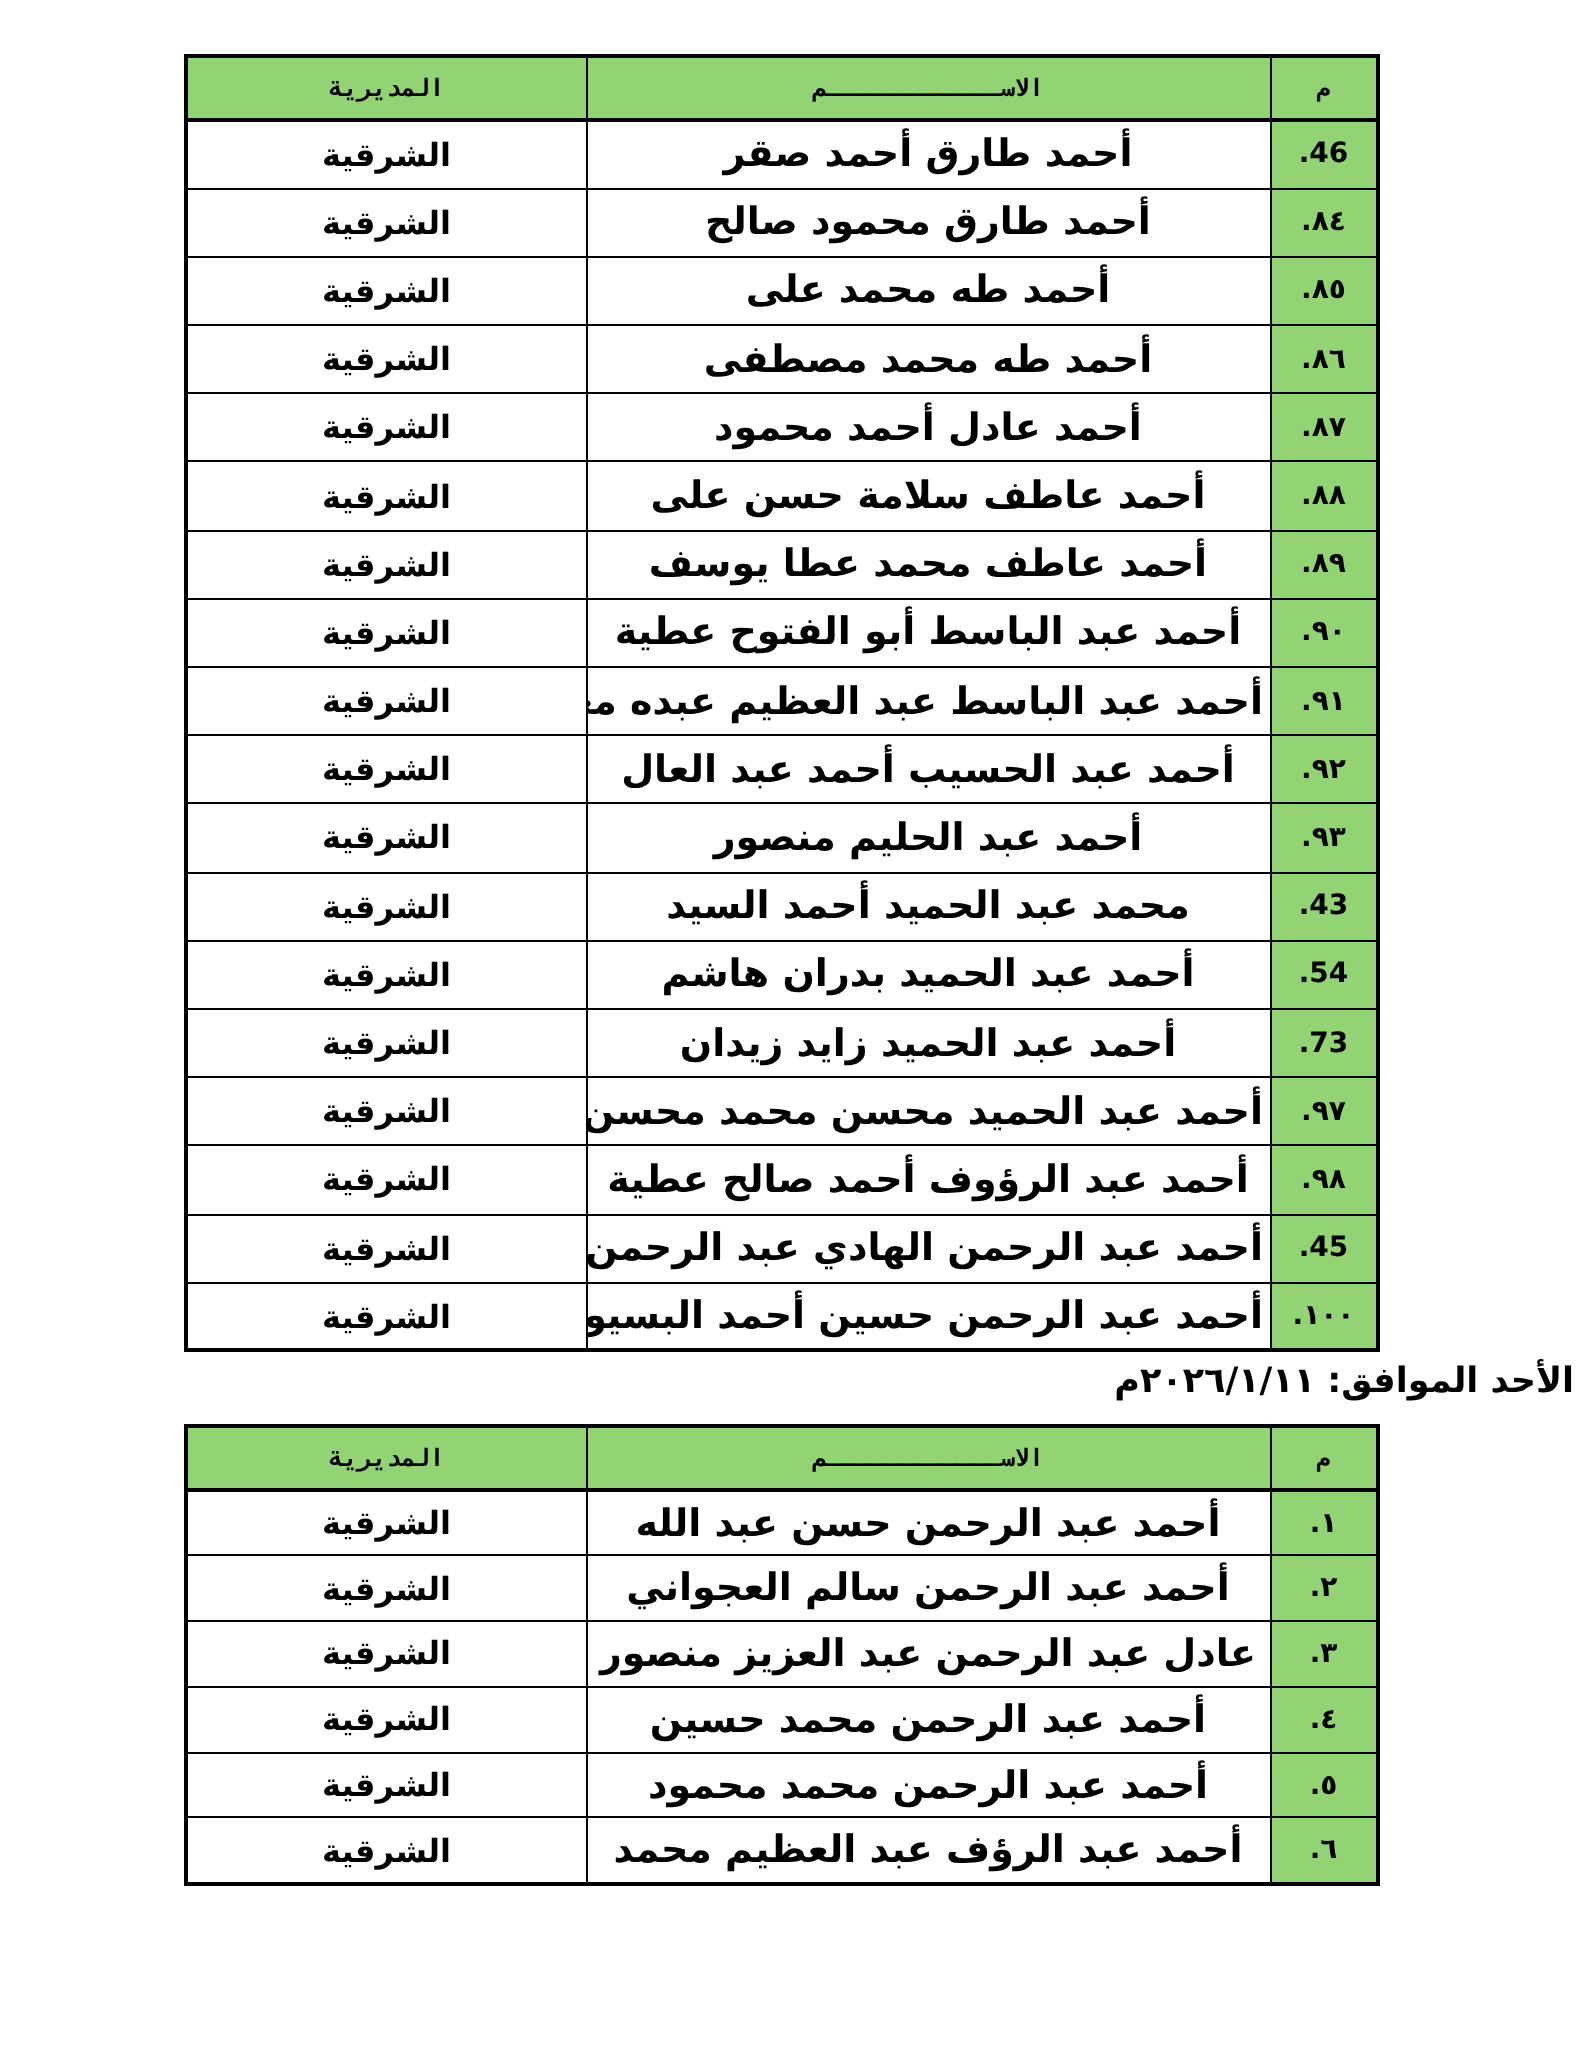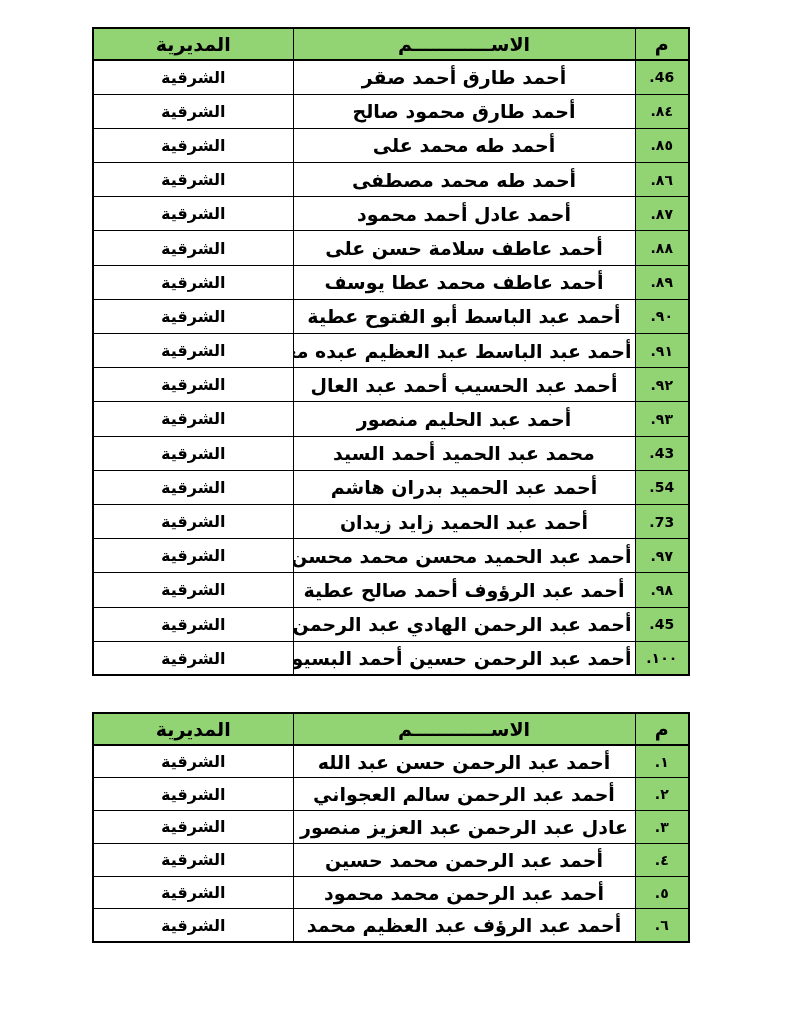--- a/index.html
+++ b/index.html
@@ -38,22 +38,23 @@
     vertical-align:middle;
     font-weight:700;
     white-space:nowrap;
     overflow:hidden;
     padding:0 3px;
     box-sizing:border-box;
   }
   table.roster thead th{
     background:var(--green);
     height:32px;
-    font-size:19px;
+    font-size:12px;
     border-bottom-width:2.6px;
+    font-family:Liberation Mono, monospace;
   }
   #table-top tbody tr{height:34.2px;}
   #table-bottom tbody tr{height:32.8px;}
   td.cell-number{
     background:var(--green);
     font-size:14px;
   }
   td.cell-name{font-size:19px;}
   td.cell-directorate{font-size:16px;}
   .date-heading{
@@ -173,20 +174,21 @@
           <td class="cell-directorate">الشرقية</td>
         </tr>
         <tr>
           <td class="cell-number">١٠٠.</td>
           <td class="cell-name">أحمد عبد الرحمن حسين أحمد البسيوني</td>
           <td class="cell-directorate">الشرقية</td>
         </tr>
       </tbody>
   </table>
 
+  <div class="date-heading">الأحد الموافق: ٢٠٢٦/١/١١م</div>
 
   <table class="roster" id="table-bottom">
     <colgroup>
       <col style="width:54px">
       <col style="width:342px">
       <col style="width:200px">
     </colgroup>
     <thead>
       <tr>
         <th>م</th>

